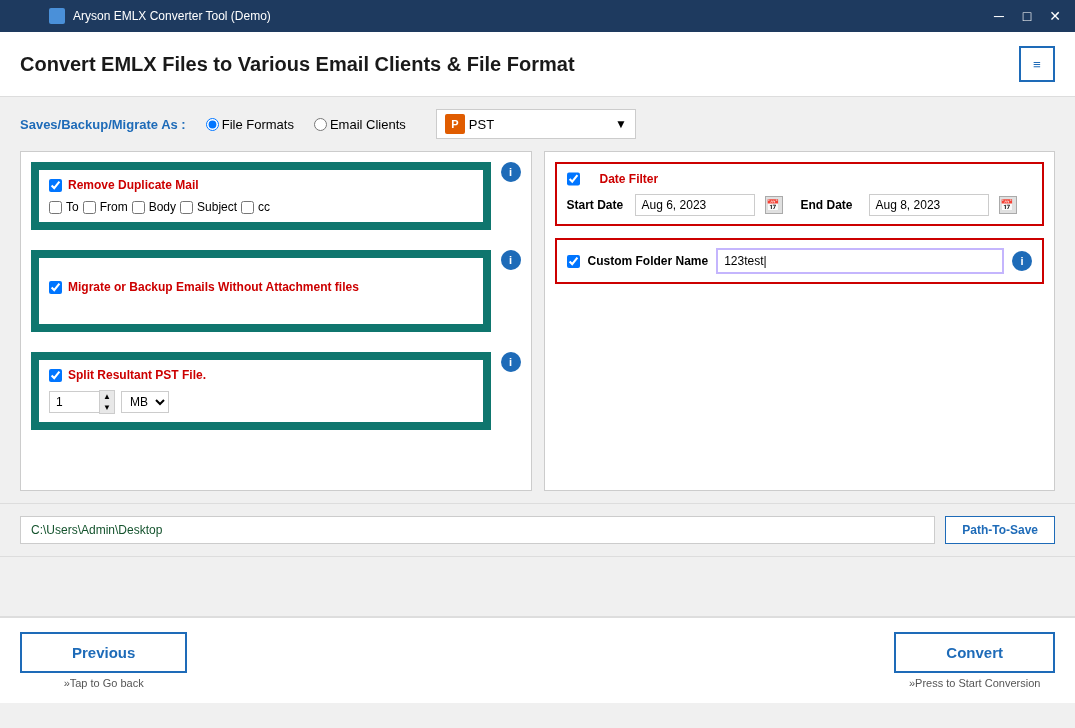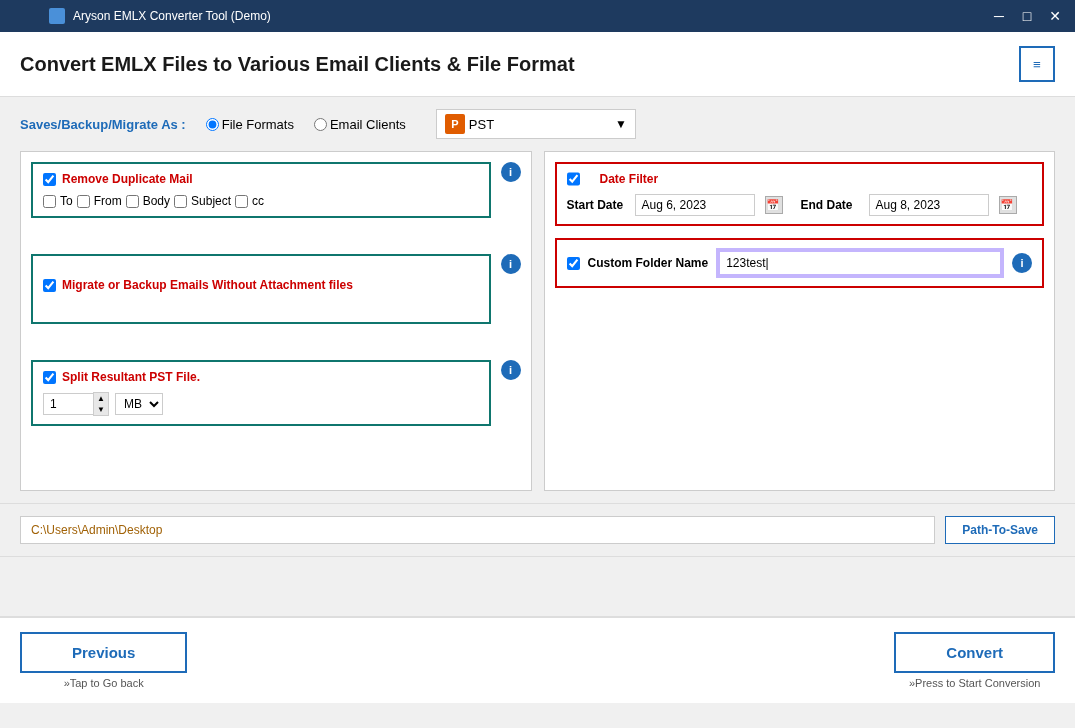--- a/index.html
+++ b/index.html
@@ -125,23 +125,23 @@
       flex: 1;
       background: white;
       border: 1px solid #ccc;
       padding: 10px;
       min-height: 340px;
       display: flex;
       flex-direction: column;
       gap: 12px;
     }
     .section-box {
-      border: 2px solid #0f766e;
+      border: 8px solid #0f766e;
       padding: 8px 10px;
-      margin-bottom: 26px;
+      margin-bottom: 10px;
       position: relative;
     }
     .section-box-header {
       display: flex;
       align-items: center;
       gap: 6px;
       margin-bottom: 8px;
       color: #cc0000;
       font-weight: 600;
       font-size: 12px;
@@ -218,21 +218,21 @@
     }
     .custom-folder-box {
       border: 2px solid #cc0000;
       padding: 8px 10px;
       display: flex;
       align-items: center;
       gap: 8px;
     }
     .folder-input {
       flex: 1;
-      border: 4px solid #c4b5fd;
+      border: 2px solid #c4b5fd;
       padding: 4px 6px;
       font-size: 12px;
     }
     .split-row {
       display: flex;
       align-items: center;
       gap: 6px;
       margin-top: 8px;
     }
     .spinner {
@@ -276,21 +276,21 @@
       padding: 12px 20px;
       background: #f0f0f0;
       border-top: 1px solid #ddd;
     }
     .path-input {
       flex: 1;
       border: 1px solid #ccc;
       padding: 6px 10px;
       background: white;
       font-size: 12px;
-      color: #a16207;
+      color: #14532d;
     }
     .path-btn {
       background: white;
       border: 1px solid #1e6bb8;
       color: #1e6bb8;
       padding: 6px 16px;
       cursor: pointer;
       font-size: 12px;
       font-weight: 600;
     }

